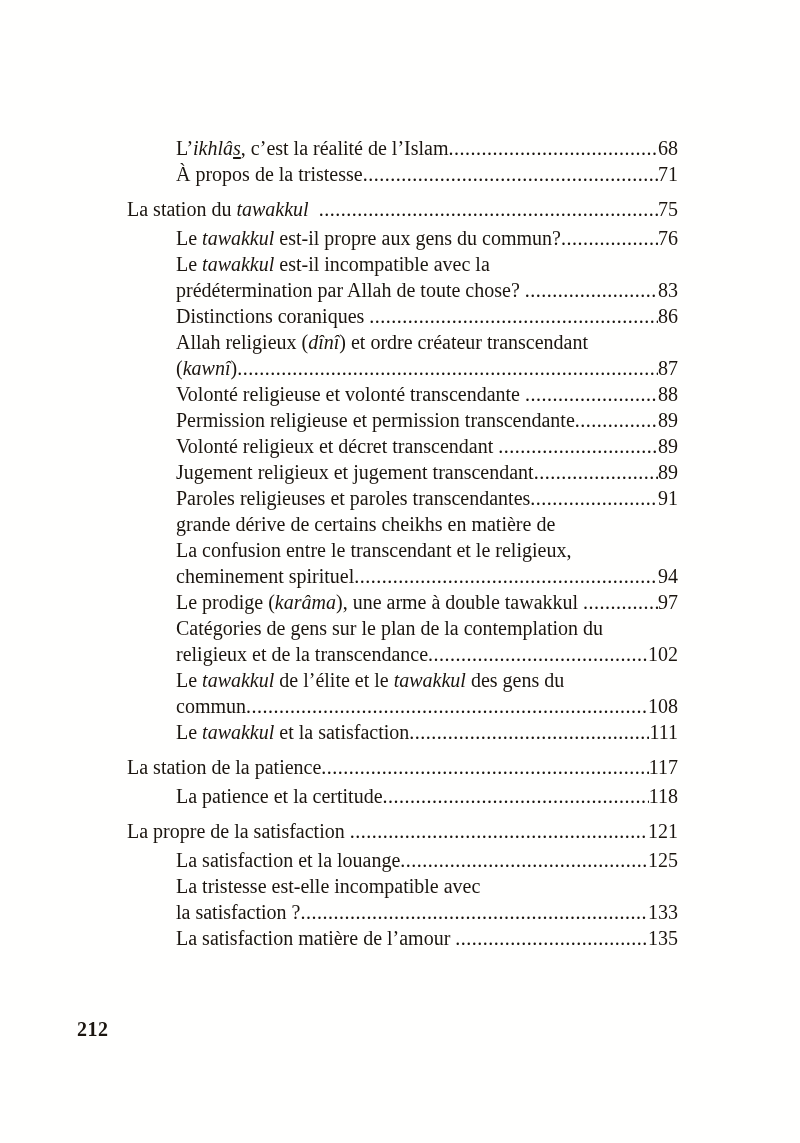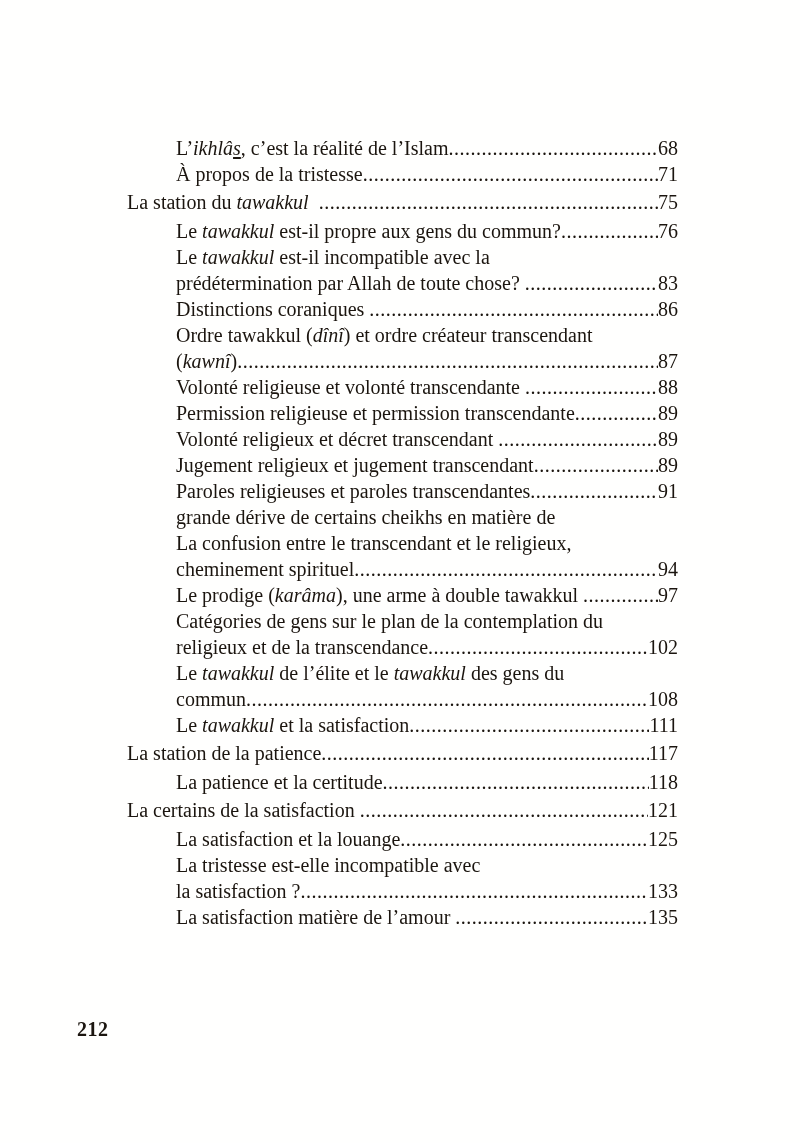--- a/index.html
+++ b/index.html
@@ -22,21 +22,21 @@
     top: 135px;
     width: 551px; 
   }
   .toc-line {
     display: flex;
     align-items: baseline;
     line-height: 26px;
     font-size: 20px;
   }
   .toc-line.lv1 { padding-left: 49px; }
-  .toc-line.lv0 { margin: 2px 0 3px 0; }
+  .toc-line.lv0 { margin: 9px 0 3px 0; }
   .toc-text {
     white-space: pre-wrap;
     flex-shrink: 0;
   }
   .toc-text em { font-style: italic; }
   .toc-text .u { text-decoration: underline; text-underline-offset: 2px; }
   .toc-dots {
     flex: 1 1 auto;
     min-width: 0;
     overflow: hidden;
@@ -92,21 +92,21 @@
         <span class="toc-text"><span>prédétermination par Allah de toute chose? </span></span>
         <span class="toc-dots"></span>
         <span class="toc-page">83</span>
       </div>
       <div class="toc-line lv1">
         <span class="toc-text"><span>Distinctions coraniques </span></span>
         <span class="toc-dots"></span>
         <span class="toc-page">86</span>
       </div>
       <div class="toc-line lv1">
-        <span class="toc-text"><span>Ordre tawakkul (</span><em>dînî</em><span>) et ordre créateur transcendant</span></span>
+        <span class="toc-text"><span>Allah religieux (</span><em>dînî</em><span>) et ordre créateur transcendant</span></span>
       </div>
       <div class="toc-line lv1">
         <span class="toc-text"><span>(</span><em>kawnî</em><span>)</span></span>
         <span class="toc-dots"></span>
         <span class="toc-page">87</span>
       </div>
       <div class="toc-line lv1">
         <span class="toc-text"><span>Volonté religieuse et volonté transcendante </span></span>
         <span class="toc-dots"></span>
         <span class="toc-page">88</span>
@@ -172,21 +172,21 @@
         <span class="toc-text"><span>La station de la patience</span></span>
         <span class="toc-dots"></span>
         <span class="toc-page">117</span>
       </div>
       <div class="toc-line lv1">
         <span class="toc-text"><span>La patience et la certitude</span></span>
         <span class="toc-dots"></span>
         <span class="toc-page">118</span>
       </div>
       <div class="toc-line lv0">
-        <span class="toc-text"><span>La certains de la satisfaction </span></span>
+        <span class="toc-text"><span>La propre de la satisfaction </span></span>
         <span class="toc-dots"></span>
         <span class="toc-page">121</span>
       </div>
       <div class="toc-line lv1">
         <span class="toc-text"><span>La satisfaction et la louange</span></span>
         <span class="toc-dots"></span>
         <span class="toc-page">125</span>
       </div>
       <div class="toc-line lv1">
         <span class="toc-text"><span>La tristesse est-elle incompatible avec</span></span>

